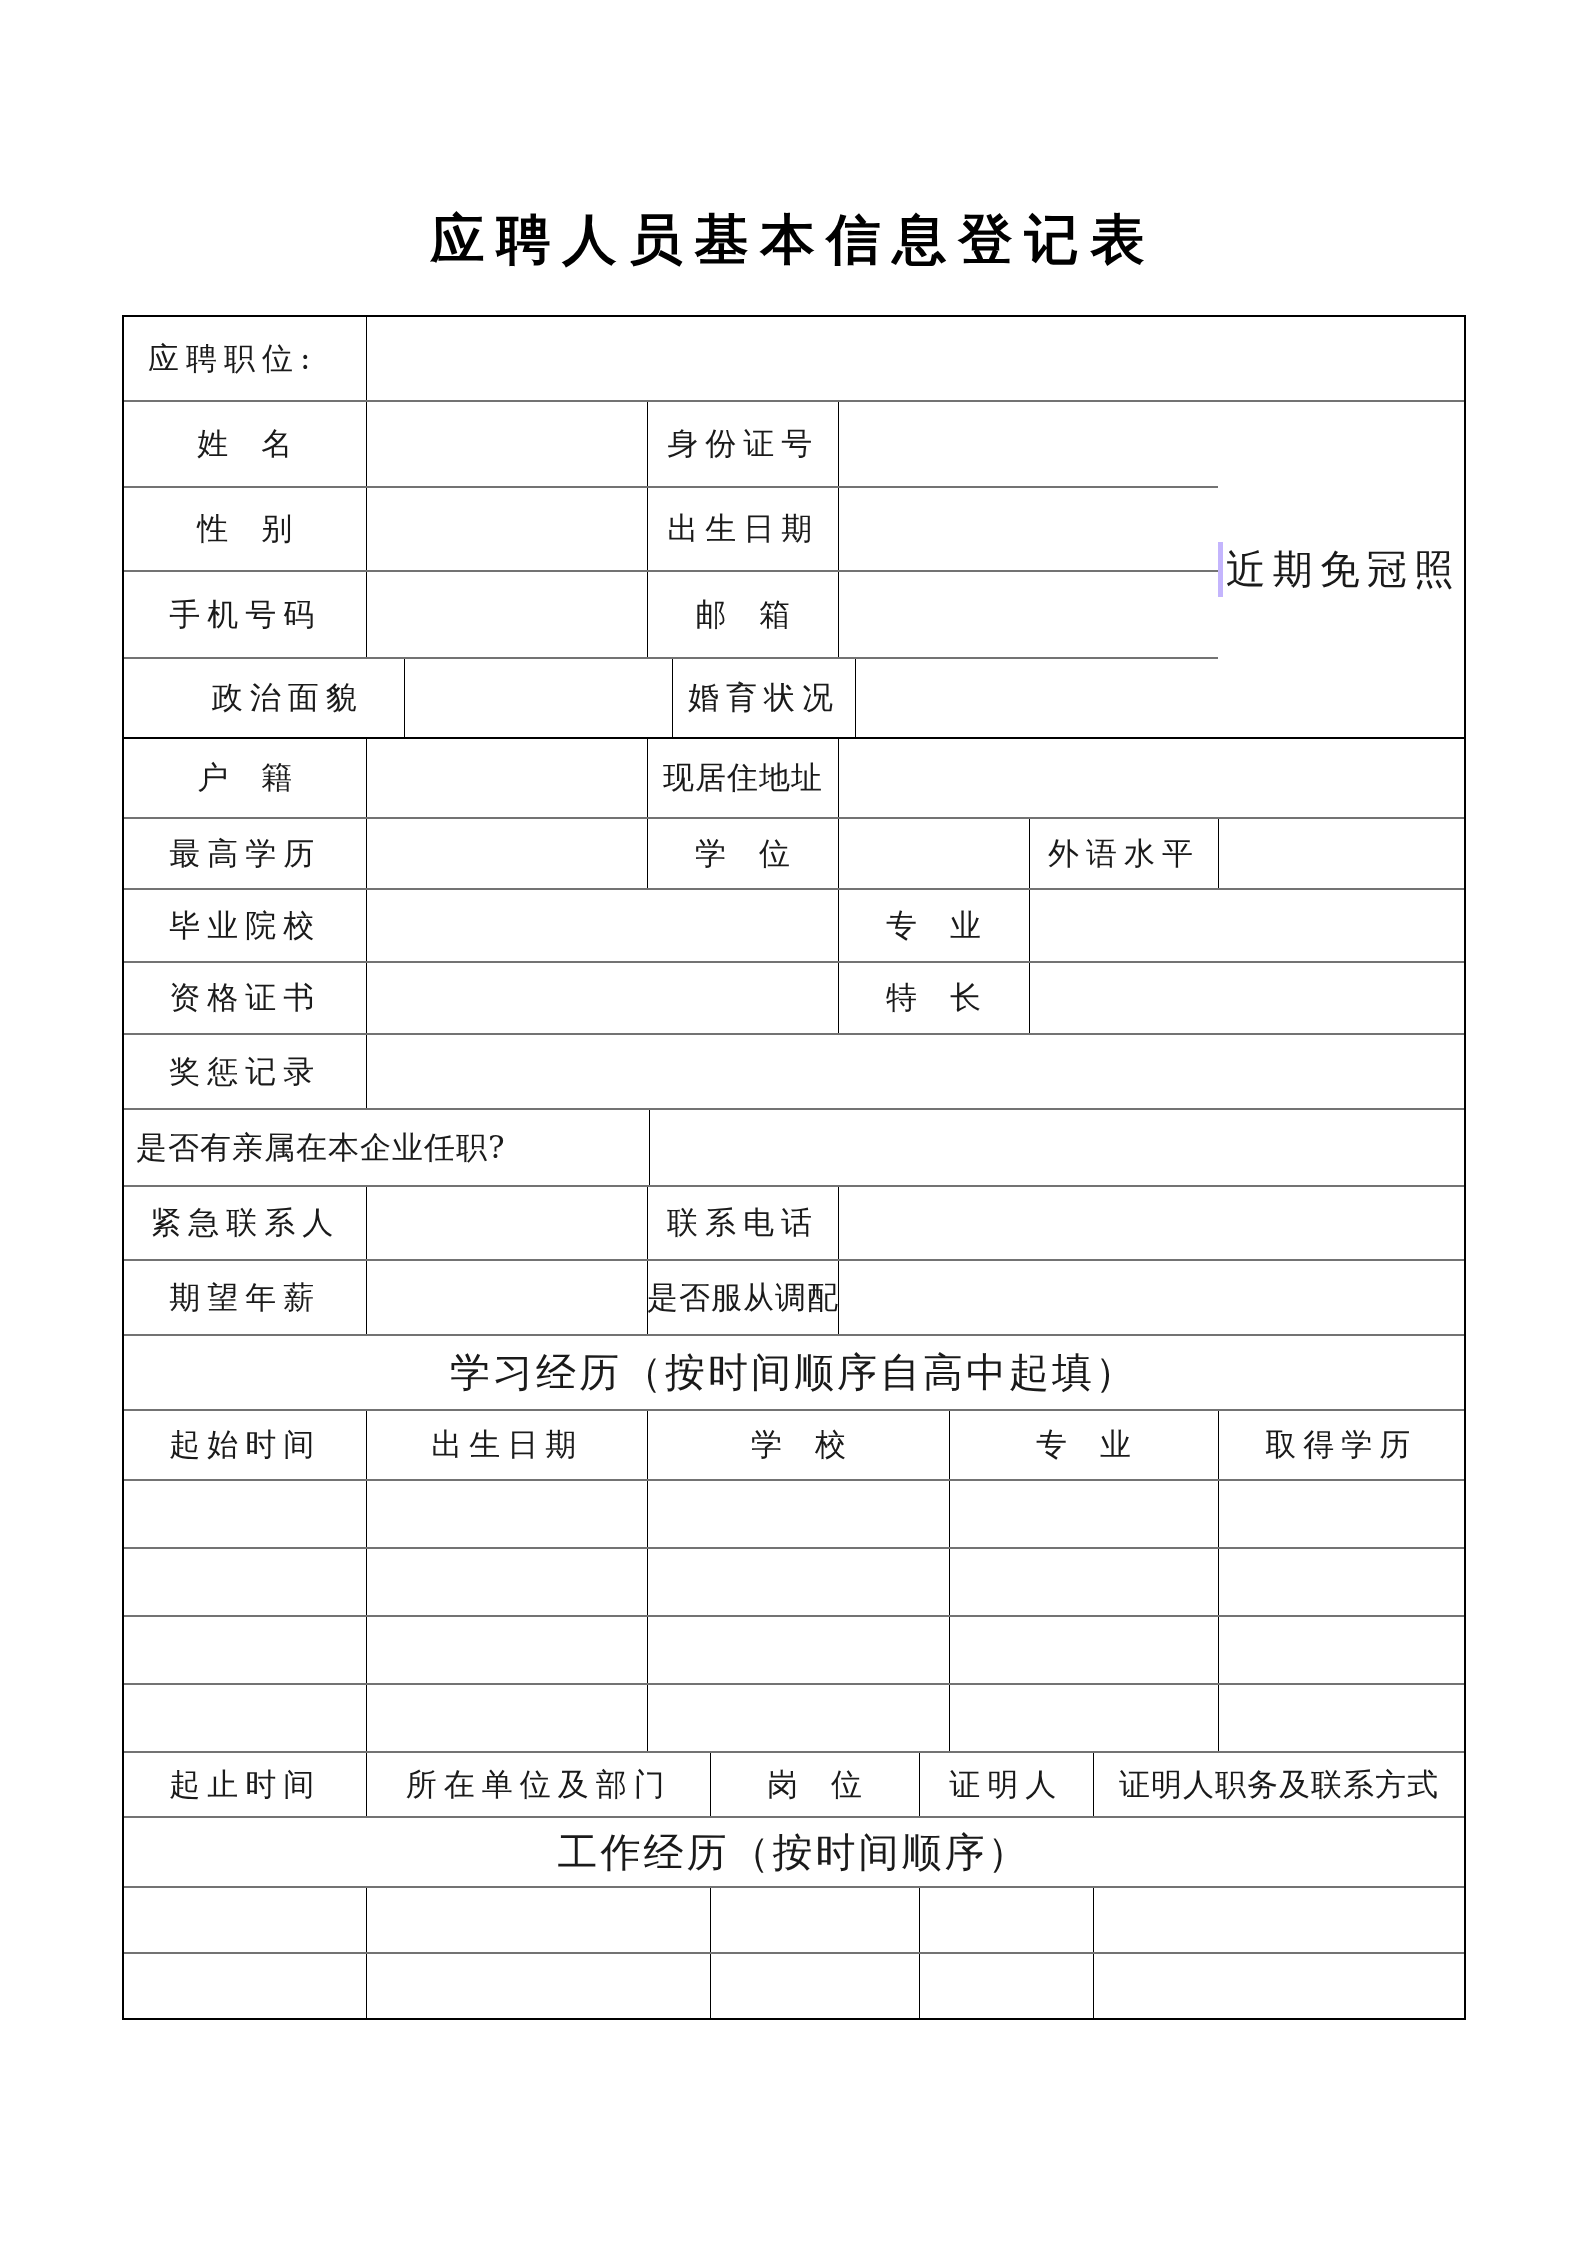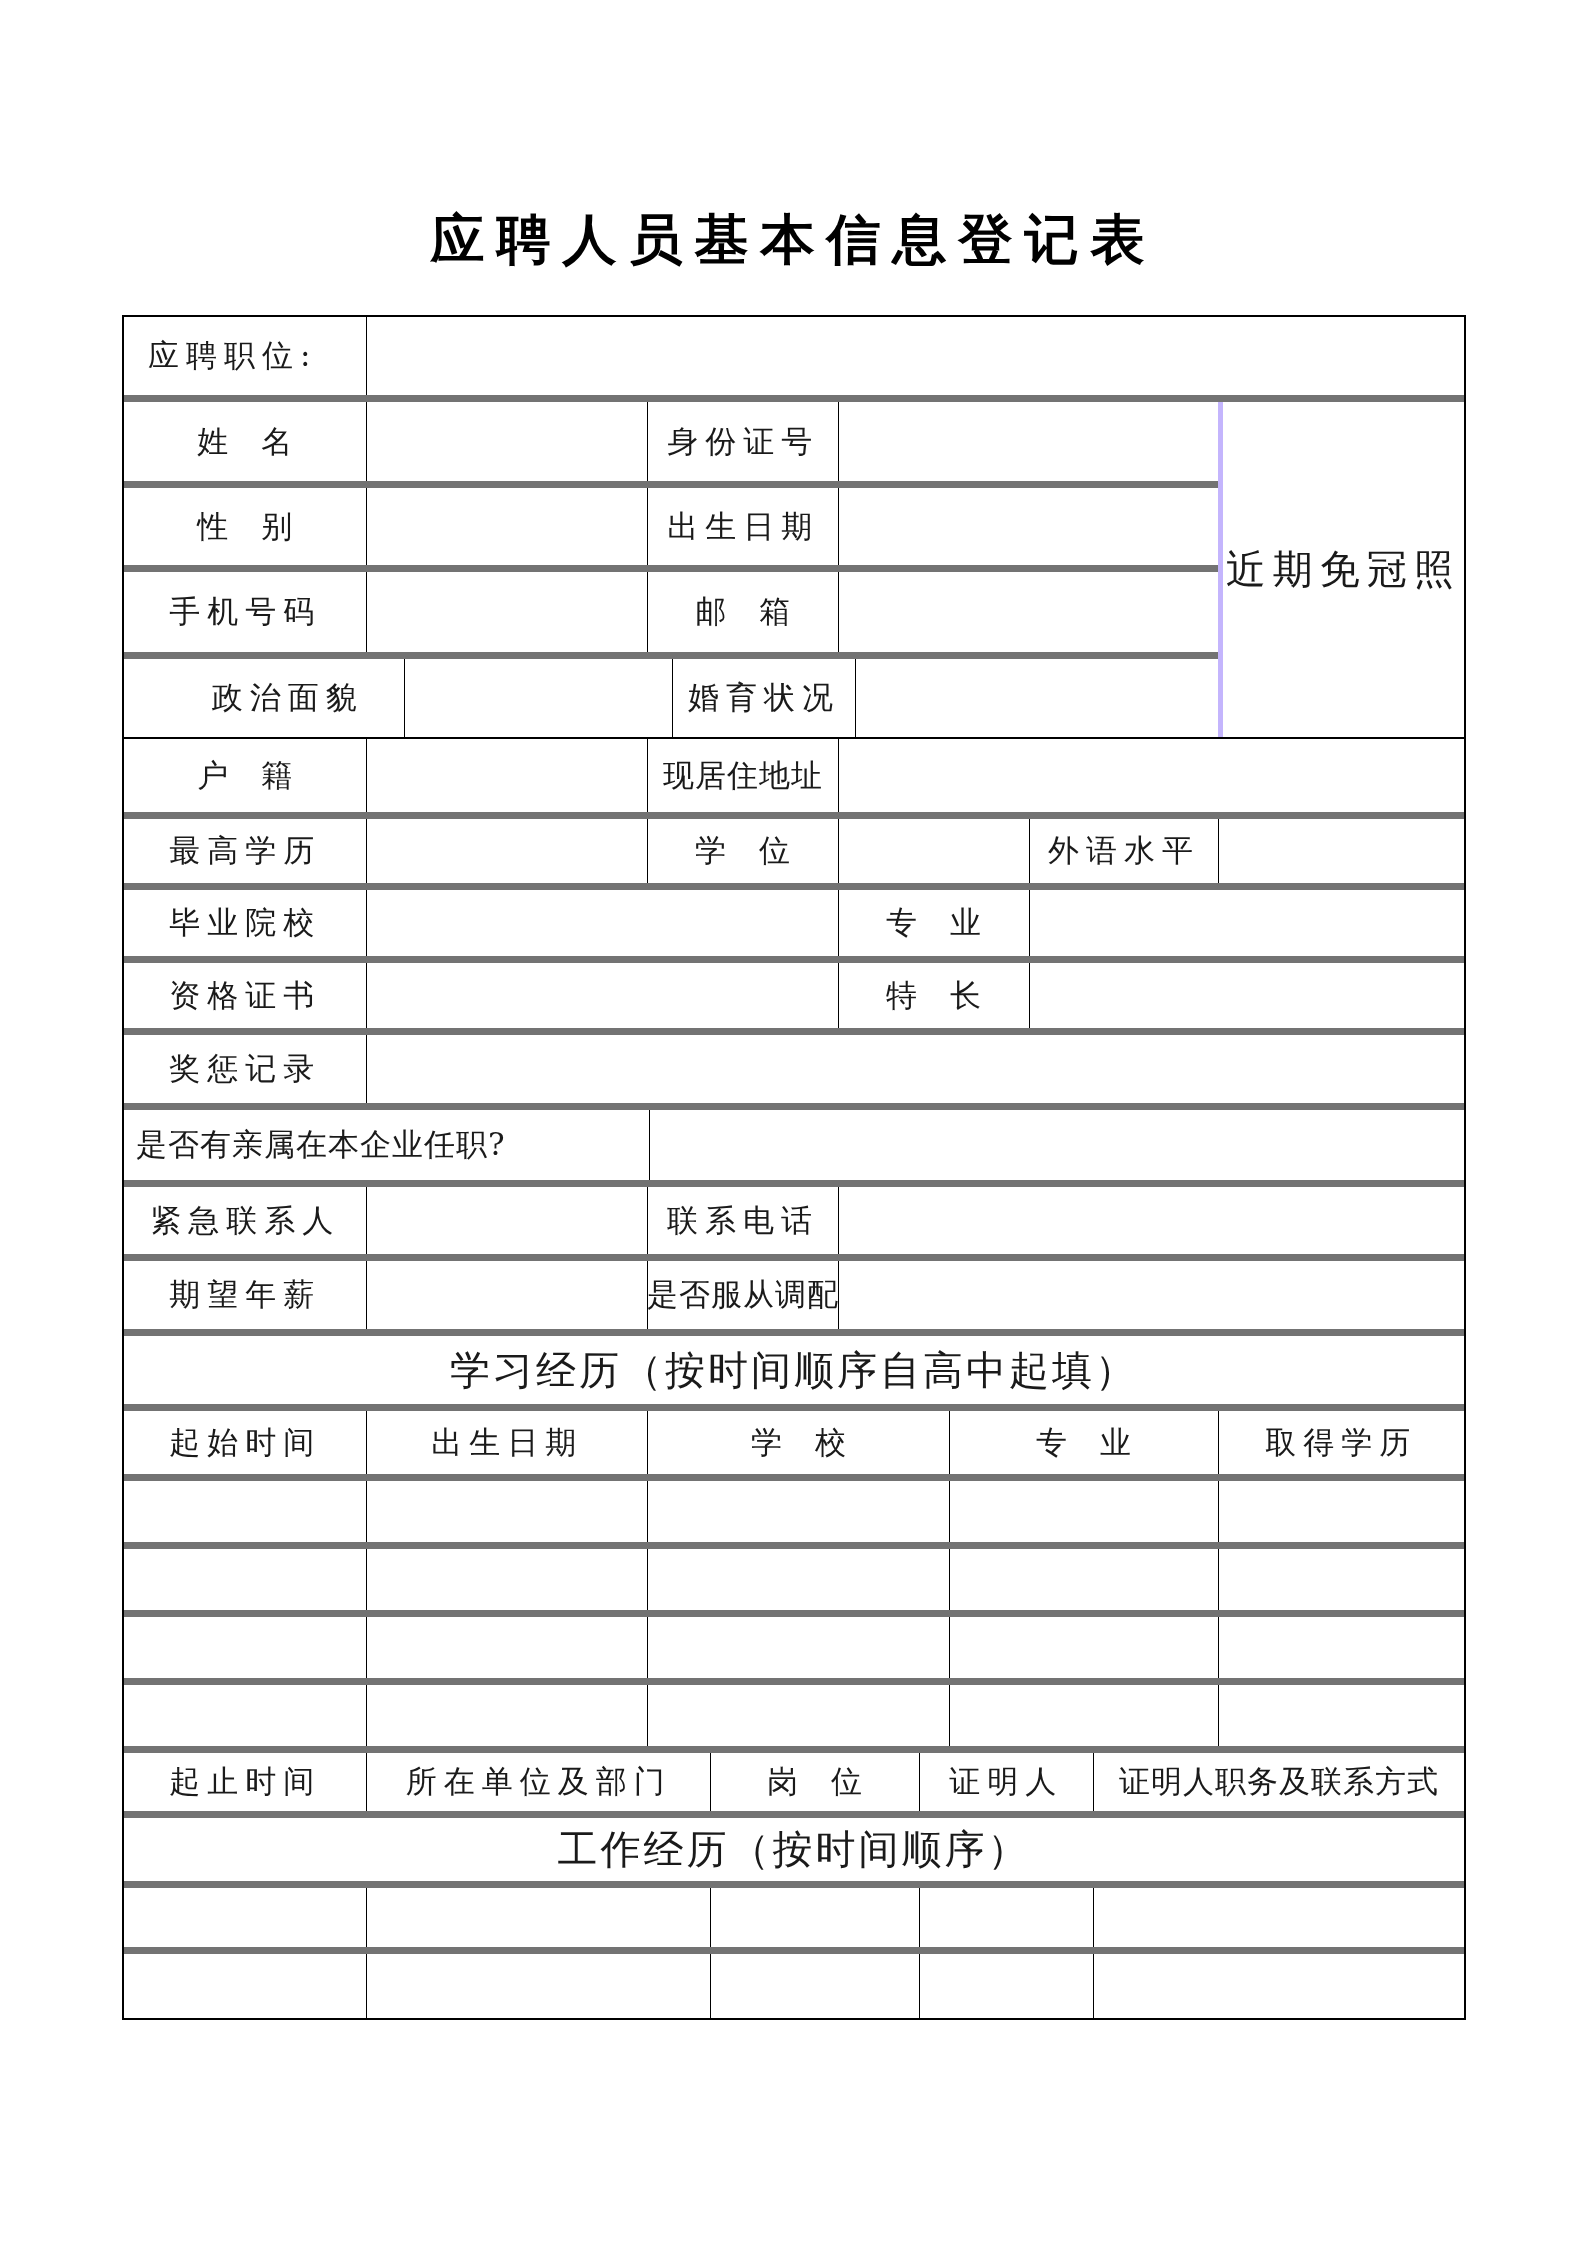--- a/index.html
+++ b/index.html
@@ -10,23 +10,23 @@
   }
   .page{width:1587px;height:2245px;position:relative;box-sizing:border-box;padding-top:203px;}
   .doc-title{
     margin:0;text-align:center;font-size:54px;line-height:72px;font-weight:700;
     letter-spacing:12px;color:#000000;
   }
   .tbl{
     box-sizing:border-box;width:1344px;margin:40px 0 0 122px;
     border:2px solid #000;background:#fff;
   }
-  .trow{display:flex;box-sizing:border-box;border-bottom:7px solid #737373;}
+  .trow{display:flex;box-sizing:border-box;border-bottom:2px solid #737373;}
   .tbl > :last-child{border-bottom:none;}
-  .photo-row{display:flex;box-sizing:border-box;border-bottom:2px solid #000;}
+  .photo-row{display:flex;box-sizing:border-box;border-bottom:2px solid #000;align-items:center;}
   .photo-left{width:81.62%;display:flex;flex-direction:column;}
   .photo-left > :last-child{border-bottom:none;padding-left:48px;}
   .photo-cell{
     width:18.38%;box-sizing:border-box;border-left:5px solid #c4b5fd;
     display:flex;align-items:center;justify-content:center;
     font-size:40px;letter-spacing:7px;
   }
   .cell{
     box-sizing:border-box;display:flex;align-items:center;justify-content:center;
     font-size:31px;border-left:1px solid #000;overflow:hidden;white-space:nowrap;

